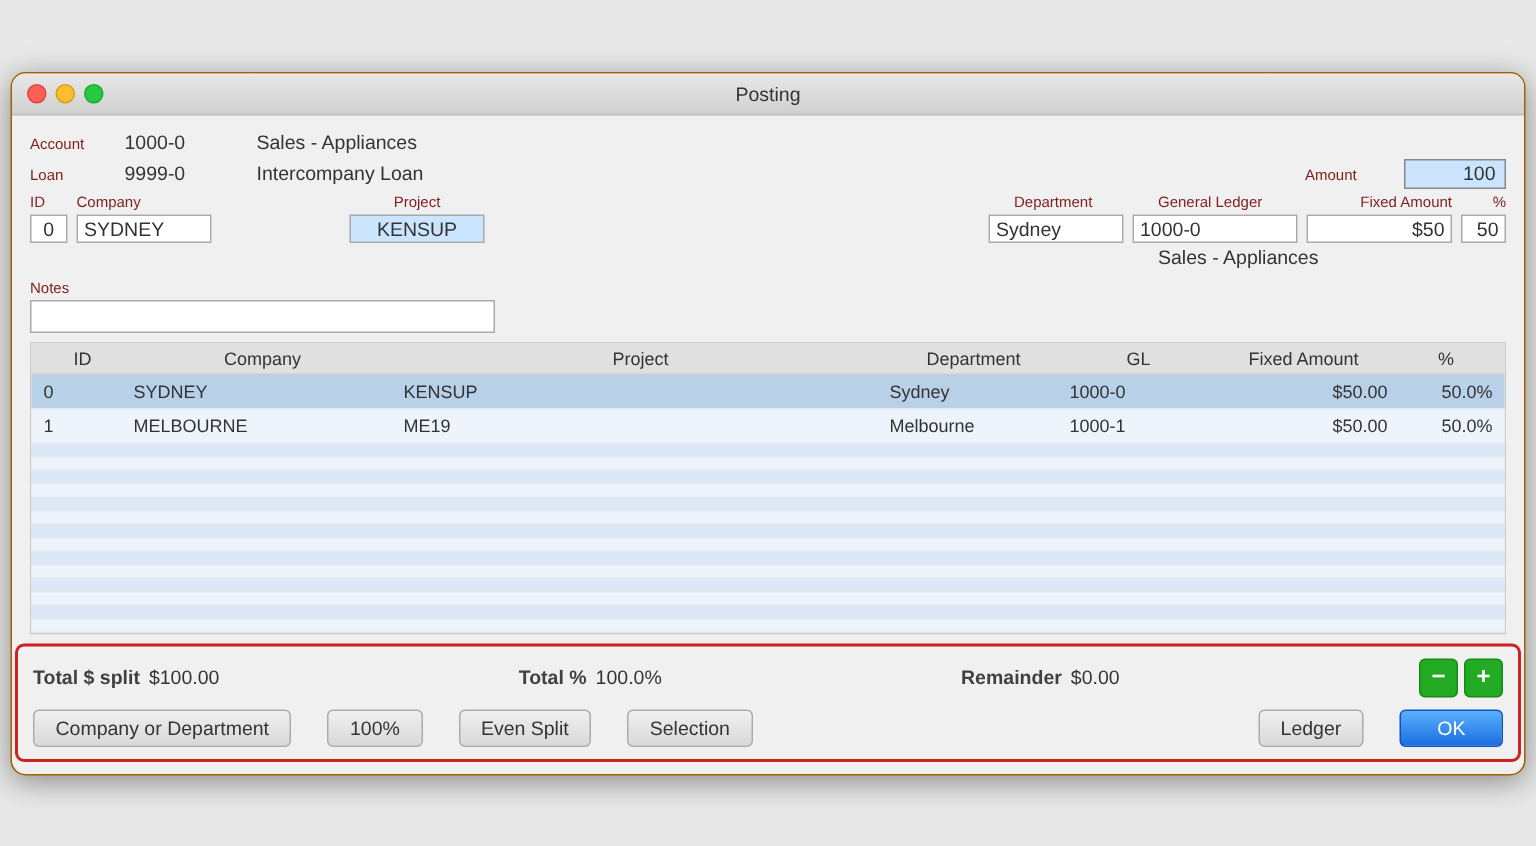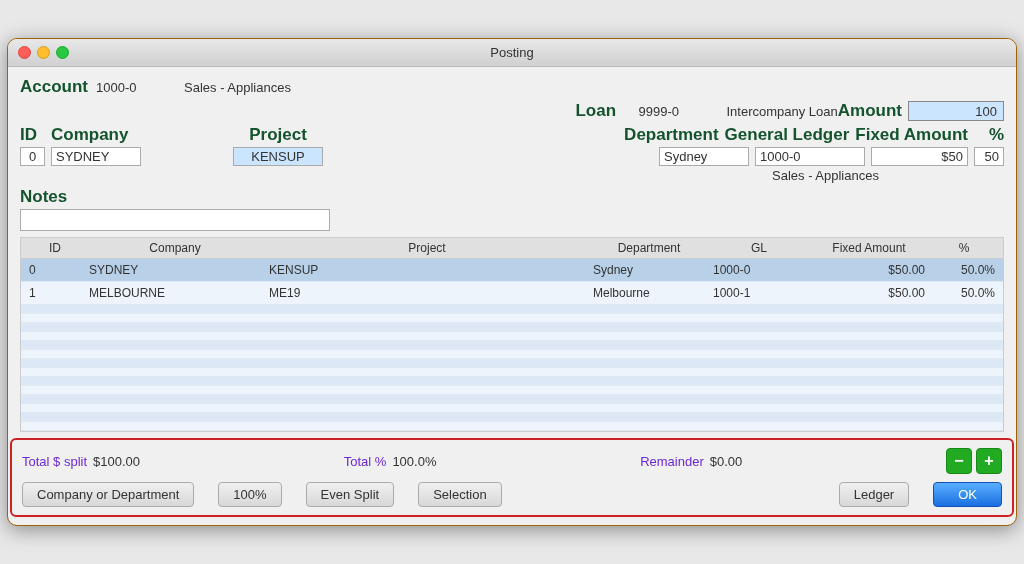--- a/index.html
+++ b/index.html
@@ -39,21 +39,21 @@
     }
     .tl { width: 13px; height: 13px; border-radius: 50%; }
     .tl-close { background: #ff5f57; border: 1px solid #e0443e; }
     .tl-min { background: #febc2e; border: 1px solid #d4a017; }
     .tl-max { background: #28c840; border: 1px solid #1aab29; }
     .title-text { font-size: 13px; font-weight: 500; color: #333; }
 
     .content { padding: 10px 12px 0 12px; background: #f0f0f0; }
 
     .row { display: flex; align-items: baseline; margin-bottom: 4px; gap: 8px; }
-    .label { color: #14532d; font-weight: 700; font-size: 17px; min-width: 60px; }
+    .label { color: #7f1d1d; font-weight: 400; font-size: 10px; min-width: 60px; }
     .value { color: #333; font-size: 13px; }
 
     .field-box {
       background: white;
       border: 1px solid #aaa;
       padding: 1px 4px;
       font-size: 13px;
       color: #333;
       min-height: 18px;
     }
@@ -74,21 +74,21 @@
       min-height: 18px;
       text-align: right;
     }
     .amount-box {
       background: #cce5ff;
       border: 1px solid #888;
       padding: 1px 6px;
       font-size: 13px;
       color: #333;
       text-align: right;
-      width: 96px;
+      width: 68px;
       height: 20px;
     }
 
     .notes-section { margin-bottom: 6px; }
     .notes-input {
       background: white;
       border: 1px solid #aaa;
       width: 310px;
       height: 22px;
       margin-top: 2px;
@@ -143,21 +143,21 @@
       display: flex;
       align-items: center;
       justify-content: space-between;
       margin-bottom: 8px;
     }
     .footer-stat {
       display: flex;
       align-items: center;
       gap: 6px;
     }
-    .footer-label { color: #6d28d9; font-weight: 400; font-size: 13px; }
+    .footer-label { color: #404040; font-weight: 700; font-size: 13px; }
     .footer-value { font-size: 13px; color: #333; }
     .footer-bottom {
       display: flex;
       align-items: center;
       gap: 24px;
     }
     .btn-gray {
       background: linear-gradient(to bottom, #f0f0f0, #d8d8d8);
       border: 1px solid #aaa;
       border-radius: 4px;
@@ -223,21 +223,21 @@
   </div>
 
   <div class="content">
 
     <div class="row">
       <span class="label" style="min-width:55px;">Account</span>
       <span class="value" style="width:80px;">1000-0</span>
       <span class="value">Sales - Appliances</span>
     </div>
 
-    <div style="display:flex; align-items:baseline; justify-content:flex-end; margin-bottom:4px;">
+    <div style="display:flex; align-items:baseline; justify-content:space-between; margin-bottom:4px;">
       <div style="display:flex; align-items:baseline; gap:8px;">
         <span class="label" style="min-width:55px;">Loan</span>
         <span class="value" style="width:80px;">9999-0</span>
         <span class="value">Intercompany Loan</span>
       </div>
       <div style="display:flex; align-items:baseline; gap:6px;">
         <span class="label">Amount</span>
         <input class="amount-box" type="text" value="100" style="">
       </div>
     </div>

